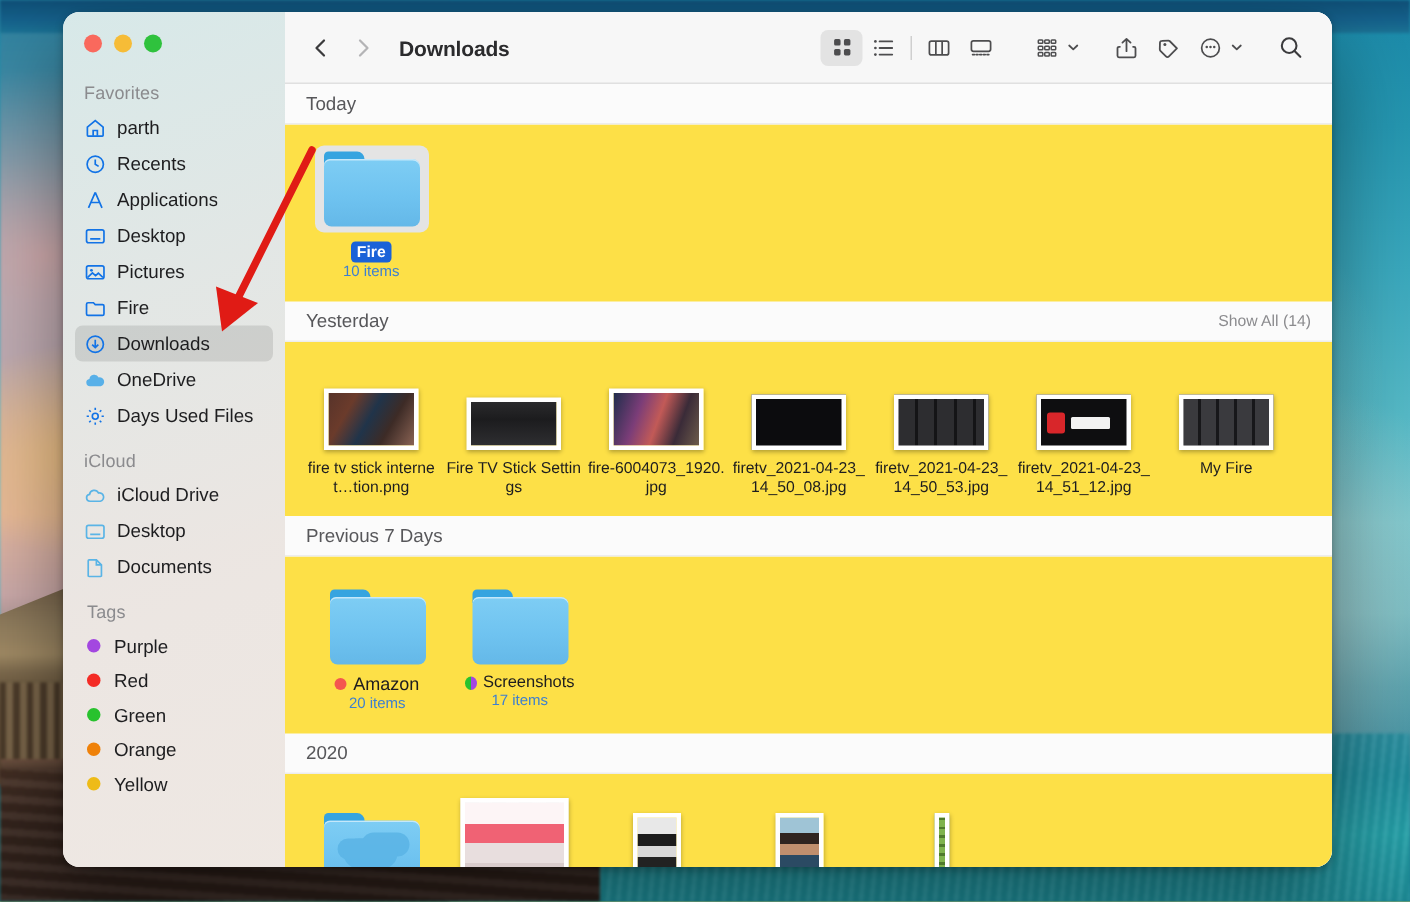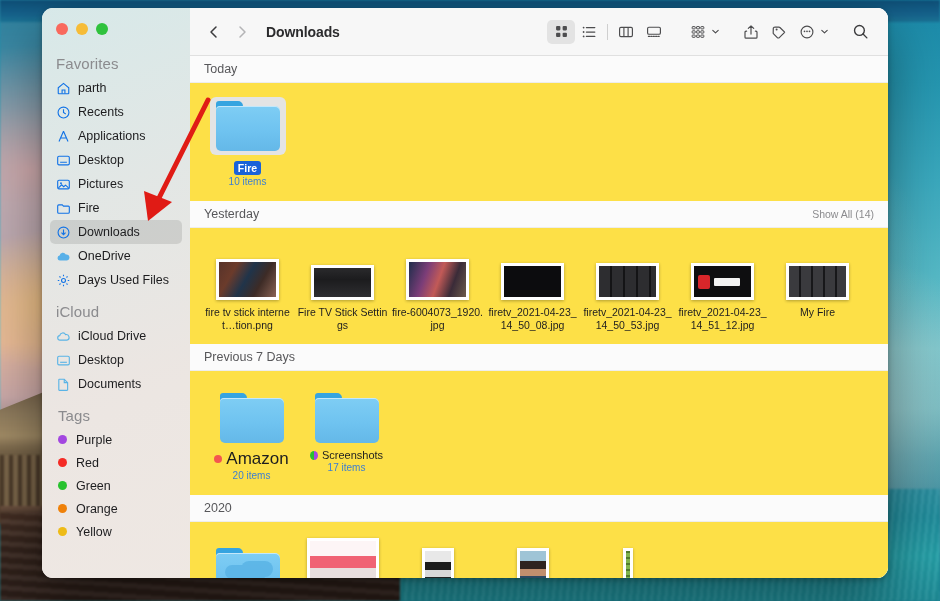--- a/index.html
+++ b/index.html
@@ -82,21 +82,21 @@
     background:linear-gradient(160deg, rgba(214,232,232,.97) 0%, rgba(226,230,228,.97) 35%, rgba(235,229,225,.97) 65%, rgba(238,231,226,.97) 100%);
     padding:0 0 8px 0;
     overflow:hidden;
     position:relative;
   }
   .traffic { display:flex; gap:8px; padding:15px 0 0 14px; }
   .tl { width:12px; height:12px; border-radius:50%; }
   .tl.red{background:#f9695d;} .tl.yellow{background:#f6bc37;} .tl.green{background:#2fc23d;}
 
   .sb-section-title {
-    font-size:15px; color:#8b8b8e; font-weight:400;
+    font-size:12px; color:#8b8b8e; font-weight:400;
     padding:0 0 4px 14px; letter-spacing:.1px;
   }
   #sb-favorites-title { padding-top:20px; }
   #sb-icloud-title { padding-top:11px; }
   #sb-tags-title { padding-top:11px;padding-left:16px; }
 
   .sb-item {
     display:flex; align-items:center; gap:7px;
     height:24px; margin:0 8px; padding:0 6px;
     border-radius:5px; font-size:12.5px; color:#1d1d1f;
@@ -528,21 +528,21 @@
       <div class="group-body" style="padding-left:14px;padding-bottom:14px;">
         <div class="file-cell">
           <div class="thumb-wrap">
             <div class="folder">
                 <div class="tab"></div>
                 <div class="body"></div>
               </div>
           </div>
           <div class="fname-row">
             <span class="ftag" style="background:#f4564f"></span>
-            <span style="font-size:17px;color:#1d1d1f;">Amazon</span>
+            <span style="font-size:12px;color:#1d1d1f;">Amazon</span>
           </div>
           <span class="fmeta">20 items</span>
         </div>
         <div class="file-cell">
           <div class="thumb-wrap">
             <div class="folder">
                 <div class="tab"></div>
                 <div class="body"></div>
               </div>
           </div>

